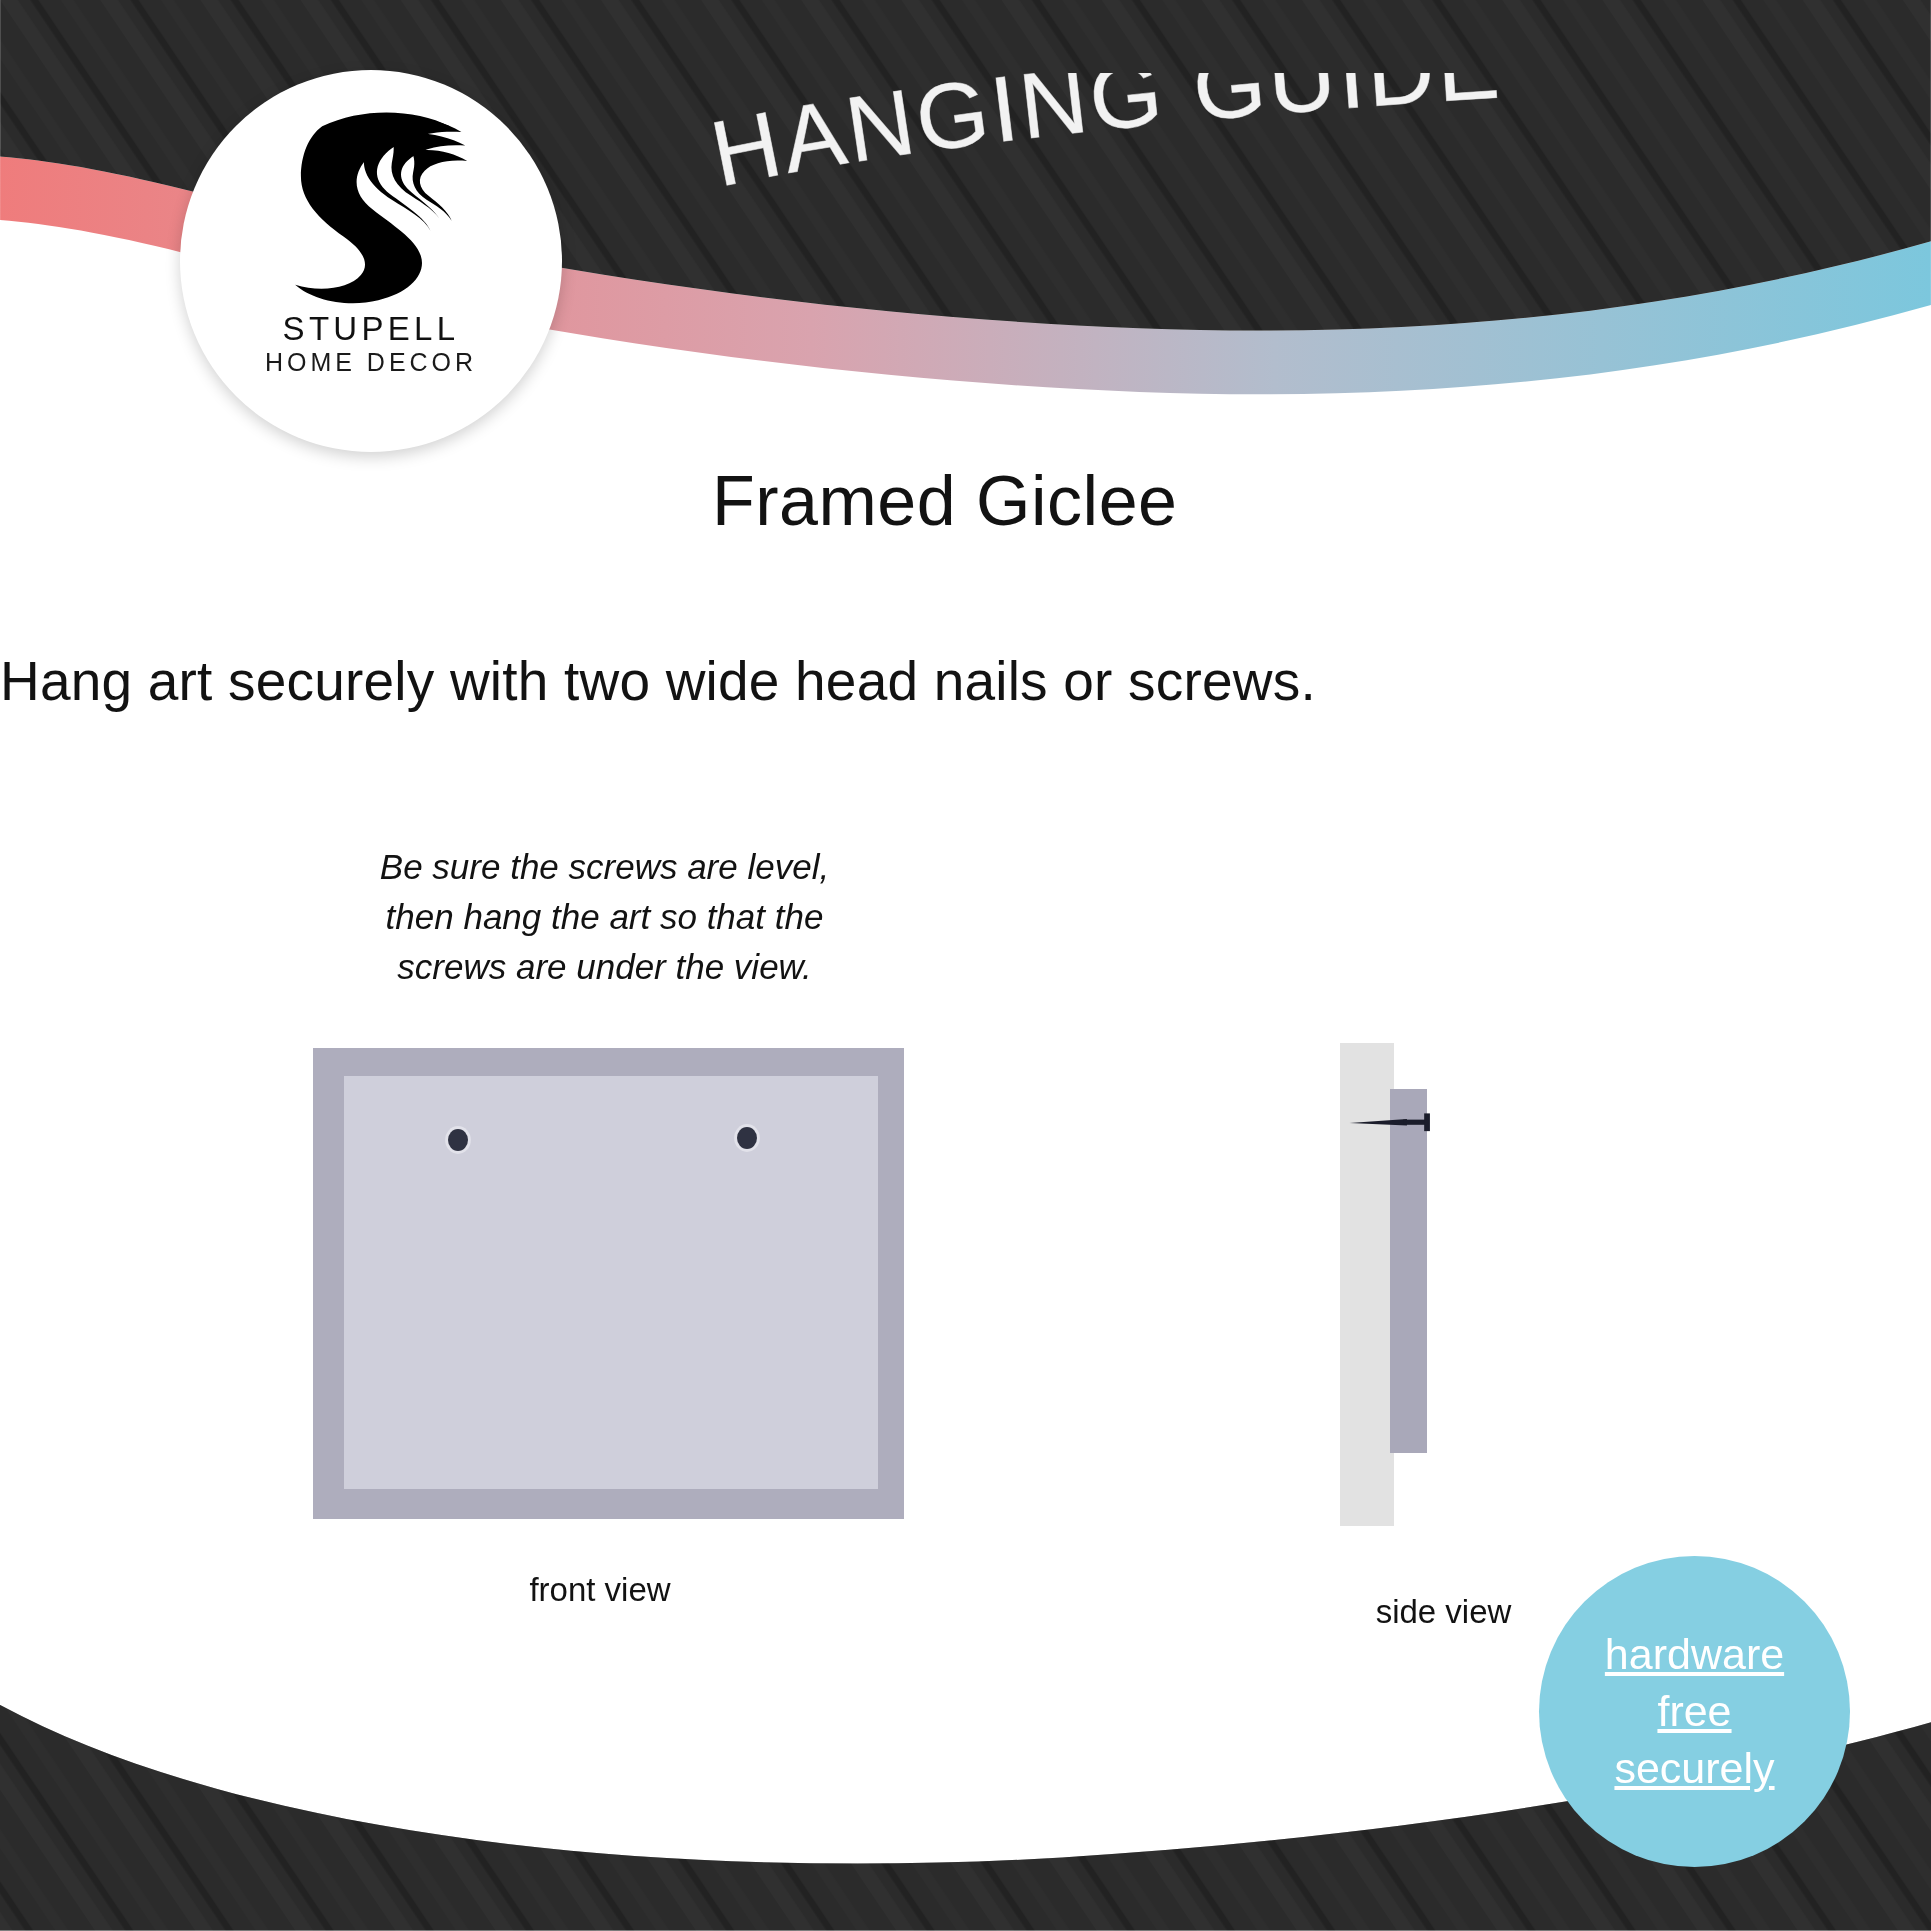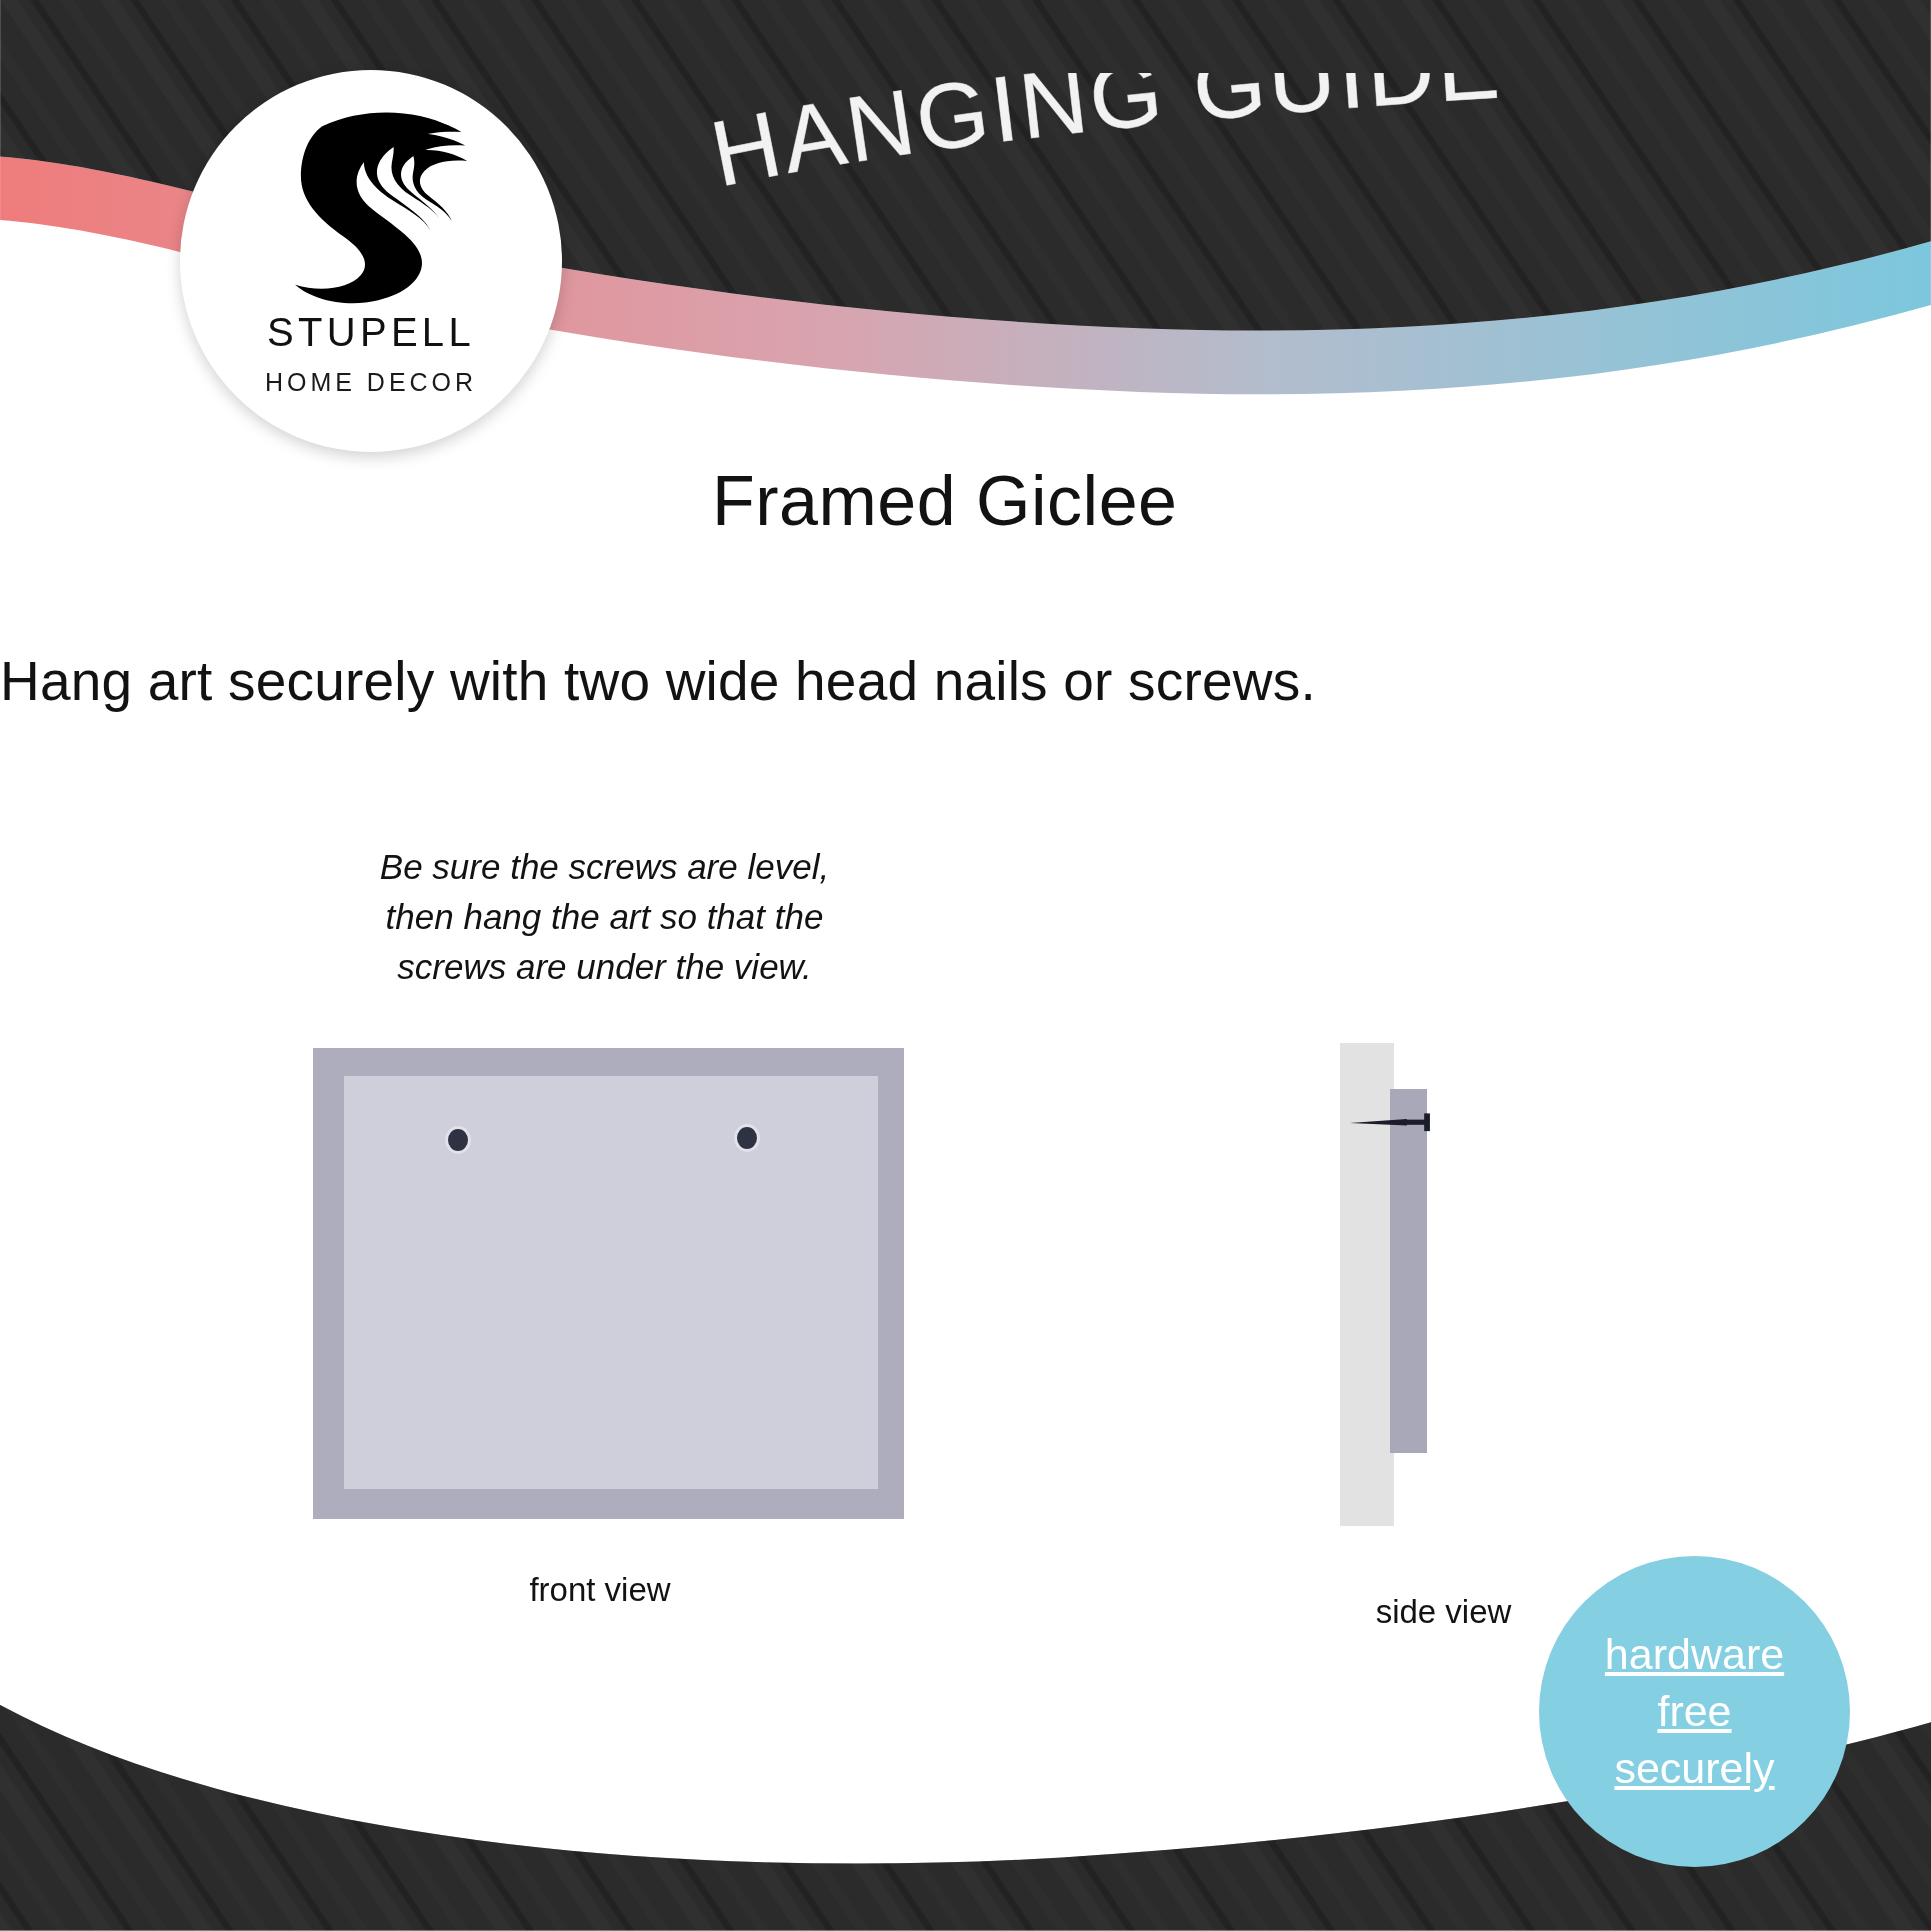--- a/index.html
+++ b/index.html
@@ -46,32 +46,32 @@
     flex-direction: column;
     align-items: center;
     justify-content: flex-start;
   }
   .logo-mark {
     margin-top: 33px;
     width: 203px;
     height: 205px;
   }
   .logo-name {
-    font-size: 40px;
+    font-size: 33px;
     letter-spacing: 4.3px;
     color: #111111;
     line-height: 1;
     margin-top: 3.9px;
     font-weight: 400;
   }
   .logo-sub {
     font-size: 25px;
     letter-spacing: 4px;
     color: #1a1a1a;
-    margin-top: 16px;
+    margin-top: 3px;
     font-weight: 400;
   }
 
   
   .hg-title {
     position: absolute;
     left: 714px; top: 73px;
     width: 975px;
     height: 145px;
     pointer-events: none;

